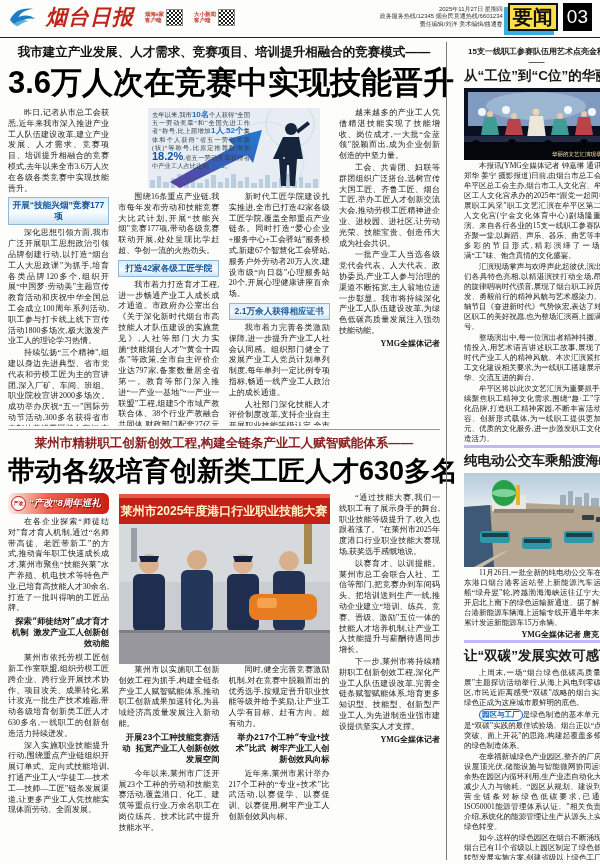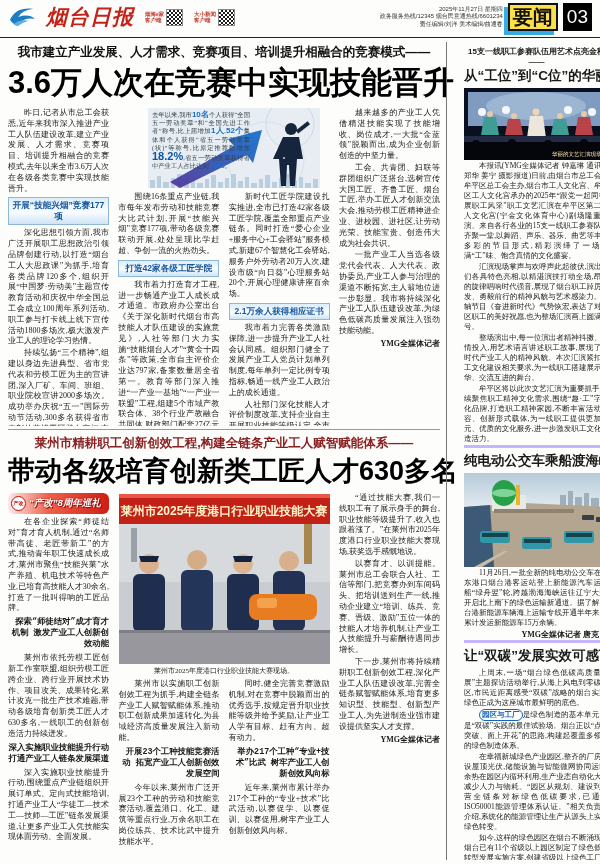--- a/index.html
+++ b/index.html
@@ -211,21 +211,20 @@
 
         <div class="lz-band">
           <div class="col">
             <div class="prod-banner">
               <div class="prod-emblem">产改</div>
               <div class="prod-label">“产改”8周年巡礼</div>
             </div>
             <p class="p">在各企业探索“师徒结对”育才育人机制,通过“名师带高徒、老匠带新工”的方式,推动青年职工快速成长成才,莱州市聚焦“技能兴莱”水产养殖、机电技术等特色产业,已培育高技能人才30余名,打造了一批叫得响的工匠品牌。</p>
             <div class="blackhead">探索“师徒结对”成才育才机制 激发产业工人创新创效动能</div>
             <p class="p">莱州市依托劳模工匠创新工作室联盟,组织劳模工匠跨企业、跨行业开展技术协作、项目攻关、成果转化,累计攻克一批生产技术难题,带动各级培育创新类工匠人才630多名,一线职工的创新创造活力持续迸发。</p>
-            <div class="blackhead">深入实施职业技能提升行动 打通产业工人链条发展渠道</div>
             <p class="p">深入实施职业技能提升行动,围绕重点产业链组织开展订单式、定向式技能培训,打通产业工人“学徒工—技术工—技师—工匠”链条发展渠道,让更多产业工人凭技能实现体面劳动、全面发展。</p>
           </div>
 
           <div class="lz-mid">
             <div class="photo" style="height:170px;">
               <svg viewBox="0 0 211 170" preserveAspectRatio="none">
                 <rect width="211" height="170" fill="#c9ccd1"></rect>
                 <rect x="0" y="28" width="211" height="60" fill="#d7dadd"></rect>
                 <rect x="185" y="30" width="8" height="40" fill="#a8874e"></rect>
                 <rect x="12" y="34" width="6" height="34" fill="#9aa0a8"></rect>
@@ -243,21 +242,20 @@
                     <rect x="154" y="77" width="32" height="60" rx="6" fill="#223154"></rect>
                   <path d="M20 62 h20 l-2 6 h-16 z" fill="#16233f"></path>
                   <path d="M114 62 h20 l-2 6 h-16 z" fill="#16233f"></path>
                 </g>
                 <rect x="130" y="100" width="68" height="26" rx="8" fill="#e87c20"></rect>
                 <rect x="138" y="104" width="20" height="10" rx="3" fill="#f5a24e"></rect>
                 <rect x="0" y="138" width="211" height="32" fill="#97979d"></rect>
                 <rect x="0" y="136" width="211" height="3" fill="#7e7e85"></rect>
               </svg>
             </div>
-            <div class="lz-caption">莱州市2025年度港口行业职业技能大赛现场。</div>
             <div class="lz-midcols">
               <div class="col" style="font-size:8px;">
                 <p class="p">莱州市以实施职工创新创效工程为抓手,构建全链条产业工人赋智赋能体系,推动职工创新成果加速转化,为县域经济高质量发展注入新动能。</p>
                 <div class="blackhead">开展23个工种技能竞赛活动 拓宽产业工人创新创效发展空间</div>
                 <p class="p">今年以来,莱州市广泛开展23个工种的劳动和技能竞赛活动,覆盖港口、化工、建筑等重点行业,万余名职工在岗位练兵、技术比武中提升技能水平。</p>
               </div>
               <div class="col" style="font-size:8px;">
                 <p class="p">同时,健全完善竞赛激励机制,对在竞赛中脱颖而出的优秀选手,按规定晋升职业技能等级并给予奖励,让产业工人学有目标、赶有方向、超有动力。</p>
                 <div class="blackhead">举办217个工种“专业+技术”比武 树牢产业工人创新创效风向标</div>
                 <p class="p">近年来,莱州市累计举办217个工种的“专业+技术”比武活动,以赛促学、以赛促训、以赛促用,树牢产业工人创新创效风向标。</p>

